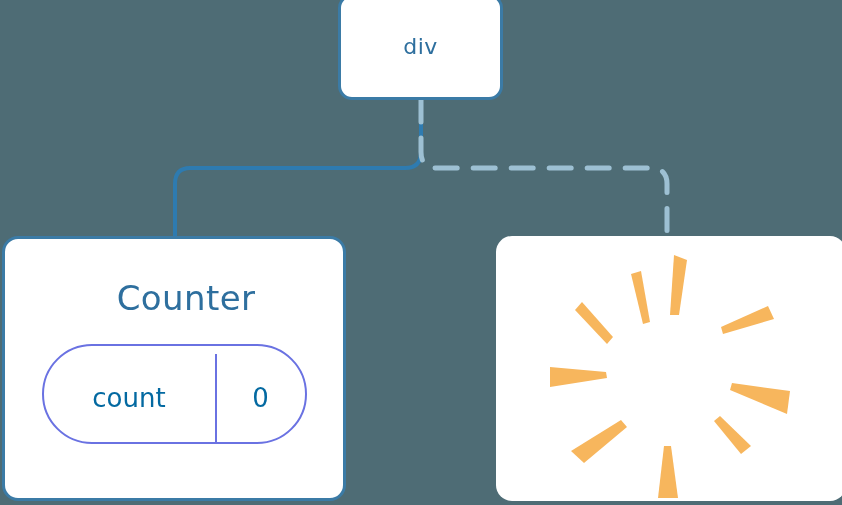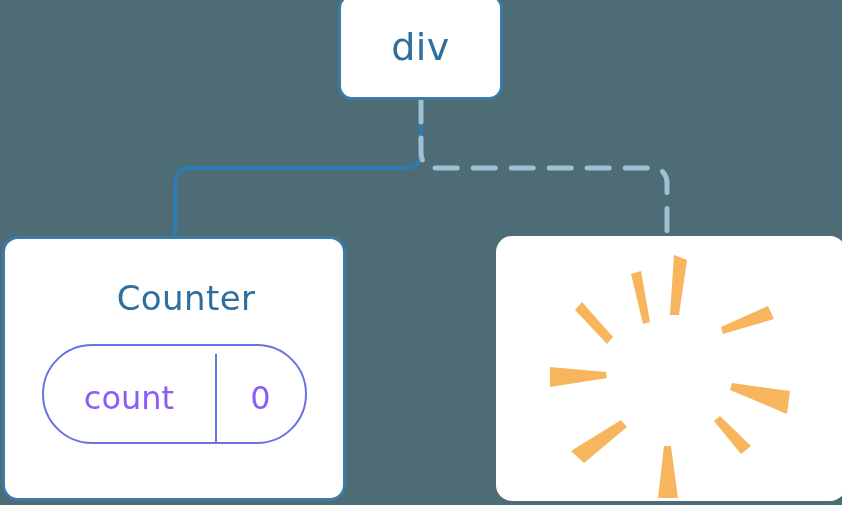--- a/index.html
+++ b/index.html
@@ -42,21 +42,21 @@
     left: 338px;
     top: -6px;
     width: 165px;
     height: 106px;
     border-radius: 14px;
     display: flex;
     align-items: center;
     justify-content: center;
   }
   #node-div .node-title {
-    font-size: 38px;
+    font-size: 22px;
     color: #2e6f9e;
     letter-spacing: 0.5px;
     line-height: 1;
   }
 
   #node-counter {
     left: 2px;
     top: 236px;
     width: 344px;
     height: 265px;
@@ -83,22 +83,22 @@
     display: flex;
     align-items: stretch;
     box-sizing: border-box;
     overflow: hidden;
   }
   .state-pill .pill-key,
   .state-pill .pill-val {
     display: flex;
     align-items: center;
     justify-content: center;
-    color: #8b5cf6;
-    font-size: 32px;
+    color: #0369a1;
+    font-size: 26px;
     line-height: 1;
     margin-top: 8px;
   }
   .state-pill .pill-key {
     flex: 0 0 171px;
     border-right: 2px solid #6a72e2;
   }
   .state-pill .pill-val {
     flex: 1 1 auto;
   }

